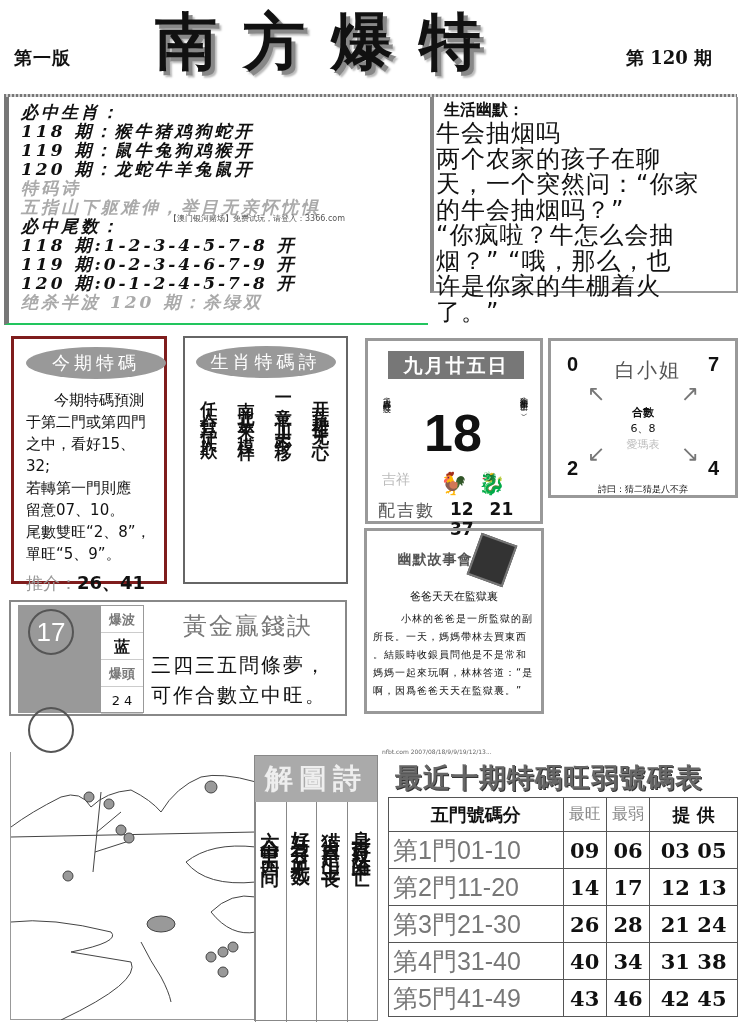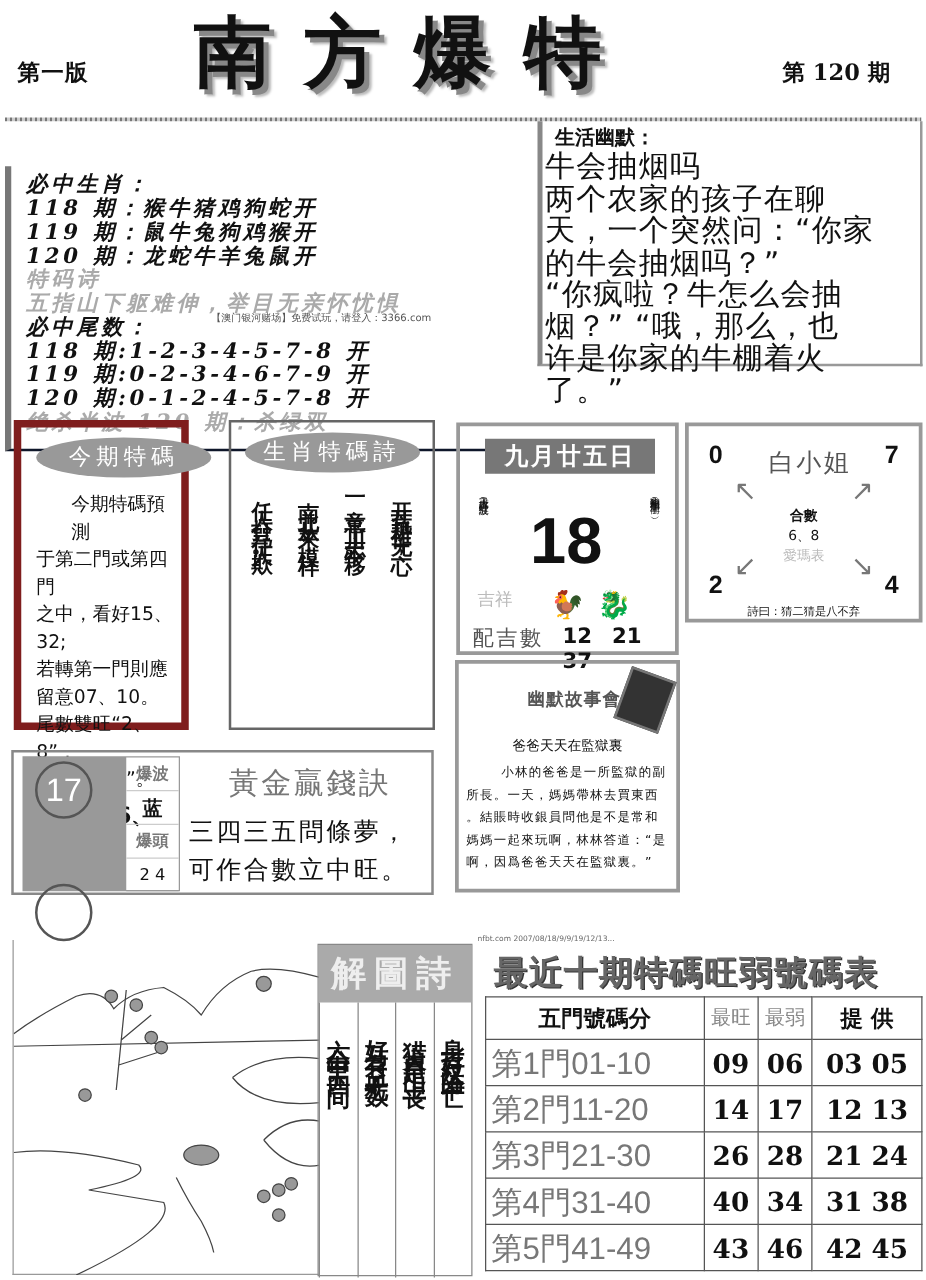--- a/index.html
+++ b/index.html
@@ -7,32 +7,32 @@
   body { position: relative; font-family: "DejaVu Sans", sans-serif; color: #111; }
   .abs { position: absolute; }
 
   
   .edition { left: 14px; top: 46px; font-size: 18px; font-family: "DejaVu Serif", serif; font-weight: bold; letter-spacing: 1px; }
   .masthead { left: 155px; top: 0px; font-size: 62px; font-weight: bold; font-family: "DejaVu Serif", serif; letter-spacing: 26px; color: #111; text-shadow: 4px 4px 0 #888, 6px 6px 2px #bbb; }
   .issue { left: 626px; top: 46px; font-size: 18px; font-family: "DejaVu Serif", serif; font-weight: bold; }
   .hrule { left: 4px; top: 94px; width: 733px; height: 3px; background: repeating-linear-gradient(90deg,#777 0 2px,#ccc 2px 4px); }
 
   
-  .box-zodiac { left: 4px; top: 97px; width: 424px; height: 228px; border-left: 5px solid #777; border-bottom: 2px solid #0f172a; padding: 6px 0 0 12px; margin-top: 36px; }
+  .box-zodiac { left: 4px; top: 97px; width: 424px; height: 228px; border-left: 5px solid #777; border-bottom: 2px solid #22c55e; padding: 6px 0 0 12px; }
   .box-zodiac .line { font-family: "DejaVu Serif", serif; font-style: italic; font-weight: bold; font-size: 17px; line-height: 19px; letter-spacing: 3px; white-space: nowrap; }
   .box-zodiac .faded { color: #aaa; }
   .box-zodiac .ad { font-size: 8px; font-style: normal; font-weight: normal; color: #555; letter-spacing: 0; position: absolute; left: 160px; top: 116px; }
 
   
   .box-humor { left: 430px; top: 97px; width: 308px; height: 196px; border-left: 4px solid #888; border-right: 2px solid #999; border-bottom: 2px solid #999; padding: 2px 0 0 2px; }
   .box-humor .title { font-weight: bold; font-size: 16px; line-height: 22px; padding-left: 8px; }
   .box-humor .body { font-size: 24px; line-height: 25.5px; letter-spacing: 1px; }
 
   
-  .box-code { left: 11px; top: 336px; width: 140px; height: 248px; border: 6px solid #7f1d1d; padding: 8px 6px 0 12px; }
+  .box-code { left: 11px; top: 336px; width: 156px; height: 248px; border: 3px solid #7f1d1d; padding: 8px 6px 0 12px; }
   .pill { width: 140px; height: 32px; border-radius: 50%; background: #999; color: #fff; font-size: 18px; text-align: center; line-height: 32px; letter-spacing: 4px; margin: 0 auto 10px; }
   .box-code .txt { font-size: 15px; line-height: 22px; }
   .box-code .txt .indent { padding-left: 28px; }
   .recommend { font-size: 18px; margin-top: 6px; }
   .recommend .lbl { color: #999; font-size: 17px; }
   .recommend .val { font-weight: bold; }
 
   
   .box-poem { left: 183px; top: 336px; width: 165px; height: 248px; border: 2px solid #666; padding: 8px 6px 0 6px; }
   .poem-cols { display: flex; flex-direction: row-reverse; justify-content: space-around; margin-top: 6px; }
@@ -51,21 +51,21 @@
   
   .box-bai { left: 548px; top: 338px; width: 190px; height: 160px; border: 3px solid #999; }
   .bai-n { position: absolute; font-size: 20px; font-weight: bold; font-family: "Liberation Sans", sans-serif; }
   .bai-title { position: absolute; left: 64px; top: 16px; font-size: 20px; color: #555; letter-spacing: 2px; }
   .bai-sum { position: absolute; left: 0; width: 100%; text-align: center; font-size: 11px; }
   .bai-arrow { position: absolute; font-size: 22px; color: #777; }
   .bai-poem { position: absolute; left: 0; top: 142px; width: 100%; text-align: center; font-size: 9px; }
 
   
   .box-story { left: 364px; top: 528px; width: 180px; height: 186px; border: 3px solid #999; padding: 4px 6px; }
-  .story-banner { height: 50px; display: flex; align-items: center; justify-content: flex-end; }
+  .story-banner { height: 50px; display: flex; align-items: center; justify-content: center; }
   .story-banner .name { font-weight: bold; font-size: 14px; color: #555; letter-spacing: 1px; }
   .story-book { width: 38px; height: 44px; background: #333; transform: rotate(20deg); border: 2px solid #777; }
   .story-title { text-align: center; font-size: 11px; margin: 4px 0 6px; }
   .story-body { font-size: 10px; line-height: 18px; letter-spacing: 1px; }
   .story-body .indent { padding-left: 28px; }
 
   
   .box-gold { left: 9px; top: 600px; width: 338px; height: 116px; border: 2px solid #888; }
   .gold-ballgrid { position: absolute; left: 7px; top: 3px; width: 82px; height: 108px; background: #999; }
   .ball { position: absolute; left: 10px; width: 46px; height: 46px; border-radius: 50%; border: 2px solid #555; color: #fff; font-size: 26px; text-align: center; line-height: 42px; font-family: "Liberation Sans", sans-serif; }

